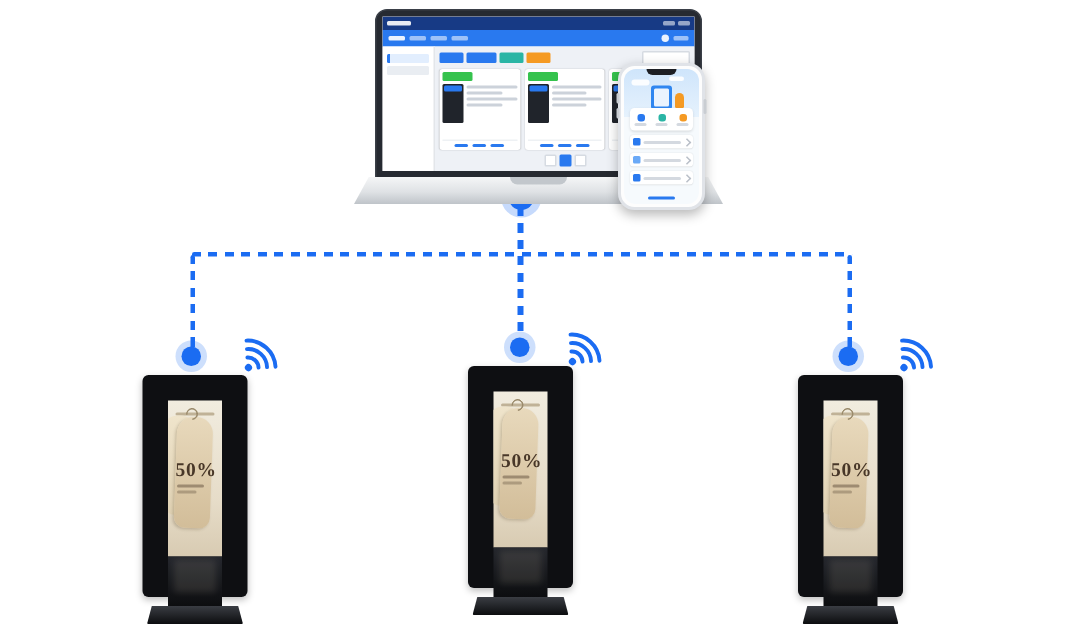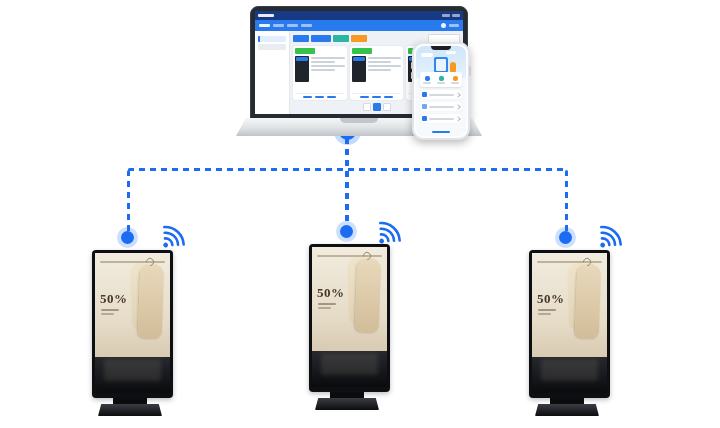--- a/index.html
+++ b/index.html
@@ -97,21 +97,21 @@
   .prow.alt i{background:#6aa9f7;}
   .prow u{display:block;flex:1;height:2px;background:#d4d9e0;border-radius:1px;}
   .prow s{display:block;width:3px;height:3px;border-top:1px solid #b9bfc8;border-right:1px solid #b9bfc8;
     transform:rotate(45deg);flex:none;}
   .ph-home{margin-top:auto;flex:none;height:8px;display:flex;align-items:center;justify-content:center;}
   .ph-home i{display:block;width:18px;height:2px;border-radius:1px;background:#2979ef;}
 
   
   .kiosk{position:absolute;width:76px;}
   .k1{left:92px;top:250px;} .k2{left:309px;top:244px;} .k3{left:529px;top:250px;}
-  .k-frame{margin:0 auto;width:81px;height:148px;background:#0e0f12;border-radius:4px;padding:3px;
+  .k-frame{margin:0 auto;width:70px;height:148px;background:#0e0f12;border-radius:4px;padding:17px;
     box-sizing:border-box;box-shadow:0 2px 5px rgba(0,0,0,.25);}
   .poster{height:104px;background:linear-gradient(180deg,#f1ecdf 0%,#e6dcc8 65%,#d8cbb2 100%);
     position:relative;overflow:hidden;}
   .rail{position:absolute;left:5px;right:5px;top:8px;height:2px;background:#b4a486;border-radius:1px;opacity:.8;}
   .garment-back{position:absolute;right:17px;top:10px;width:22px;height:66px;
     background:linear-gradient(180deg,#efe4cb,#e0d2b4);border-radius:10px 10px 6px 6px;transform:rotate(-2deg);}
   .garment{position:absolute;right:7px;top:11px;width:24px;height:74px;
     background:linear-gradient(180deg,#e8d9bc,#d2bd99);border-radius:11px 11px 7px 7px;transform:rotate(2deg);
     box-shadow:-1px 1px 2px rgba(90,70,40,.25);}
   .hanger{position:absolute;right:16px;top:5px;width:6px;height:6px;border:1.5px solid #9a8a6b;

